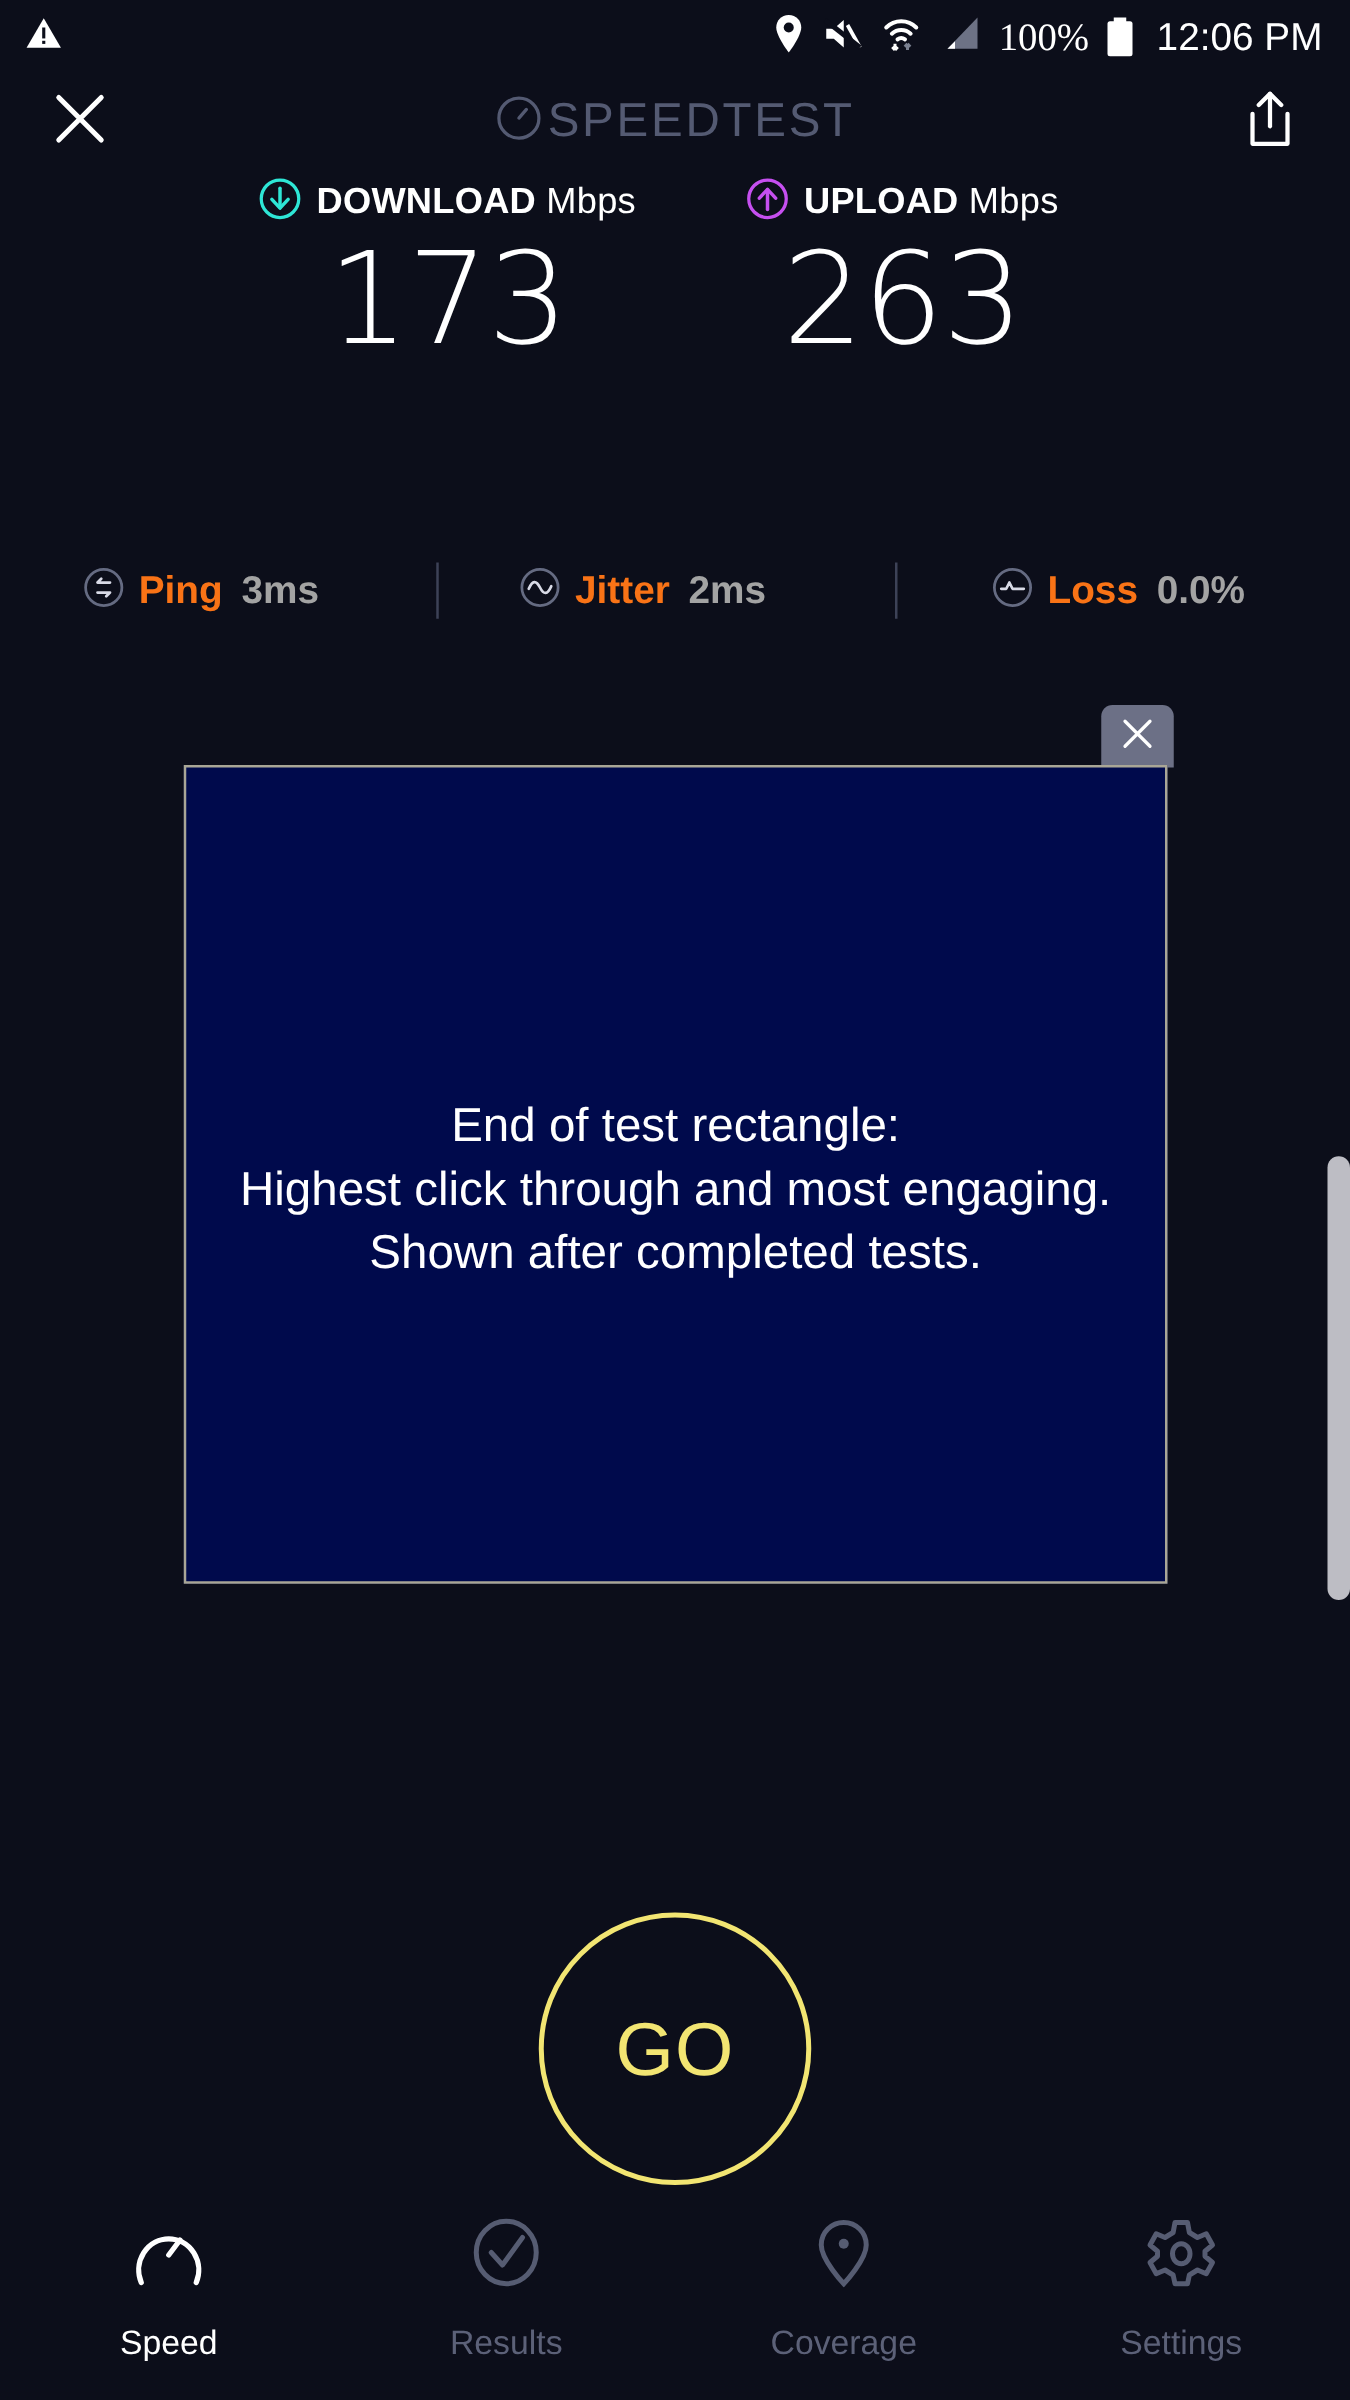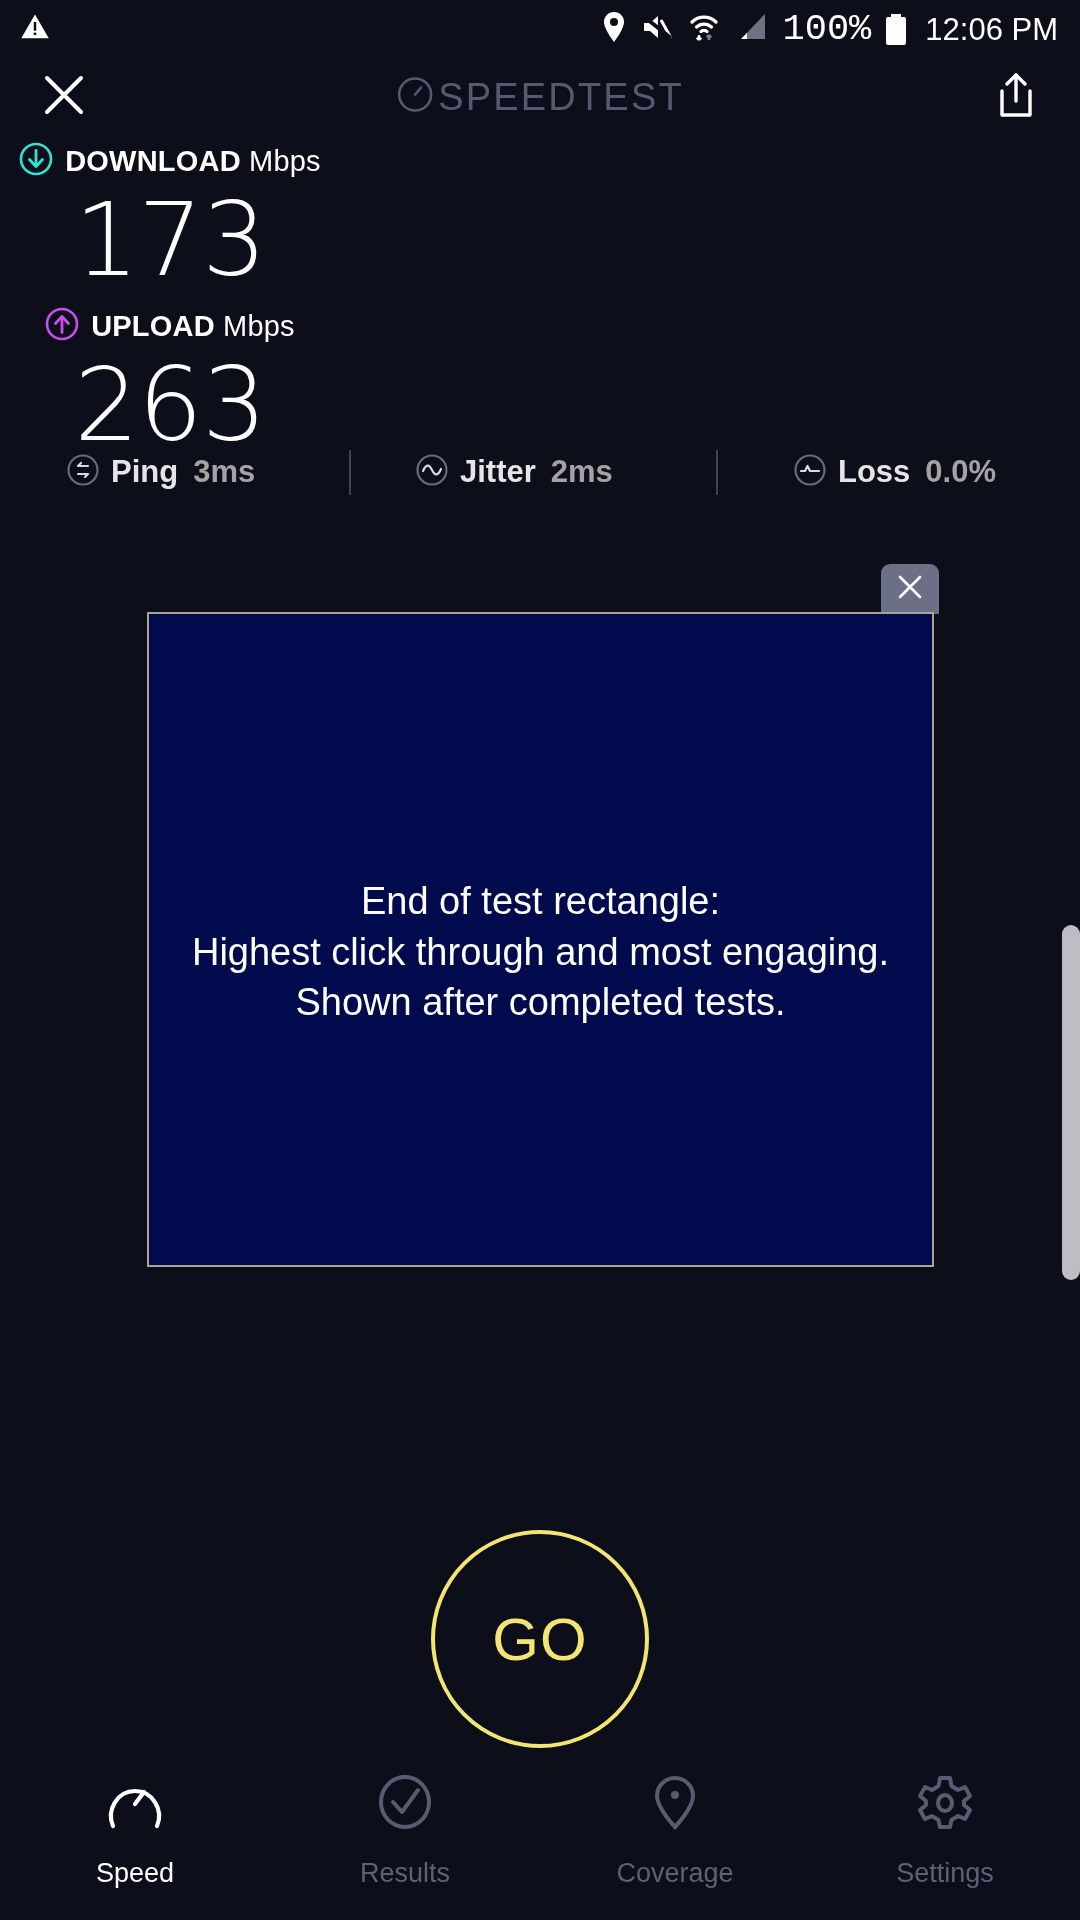--- a/index.html
+++ b/index.html
@@ -29,22 +29,22 @@
   }
   .status-left { display: flex; align-items: center; }
   .status-right {
     margin-left: auto;
     display: flex;
     align-items: center;
     gap: 15px;
   }
   .status-pct {
     color: #ffffff;
-    font-size: 37px;
-    font-family: Liberation Mono, monospace;
+    font-size: 31px;
+    font-family: Liberation Serif, serif;
     letter-spacing: 0px;
     line-height: 1;
     text-align: right;
   }
   .status-time {
     color: #ffffff;
     font-size: 31px;
     line-height: 1;
     margin-left: 4px;
   }
@@ -110,22 +110,21 @@
 
   
   .results {
     position: absolute;
     top: 140px; left: 0;
     width: 1080px;
   }
   .dl-ul-row {
     display: flex;
     justify-content: center;
-    gap: 12px;
-    flex-direction: column;
+    gap: 0px;
   }
   .metric-col {
     width: 340px;
     text-align: center;
   }
   .metric-col.dl { margin-right: 24px; }
   .metric-head {
     display: flex;
     align-items: center;
     justify-content: center;
@@ -161,21 +160,21 @@
   }
   .pjl-item {
     display: flex;
     align-items: center;
     gap: 11px;
     color: #ffffff;
   }
   .pjl-item .pjl-name {
     font-size: 31px;
     font-weight: 700;
-    color: #e5e5e5;
+    color: #f97316;
   }
   .pjl-item .pjl-val {
     font-size: 31px;
     font-weight: 700;
     color: #a3a3a3;
     margin-left: 4px;
   }
   .pjl-ping { position: absolute; left: 66px; }
   .pjl-jitter { position: absolute; left: 415px; }
   .pjl-loss { position: absolute; left: 793px; }

